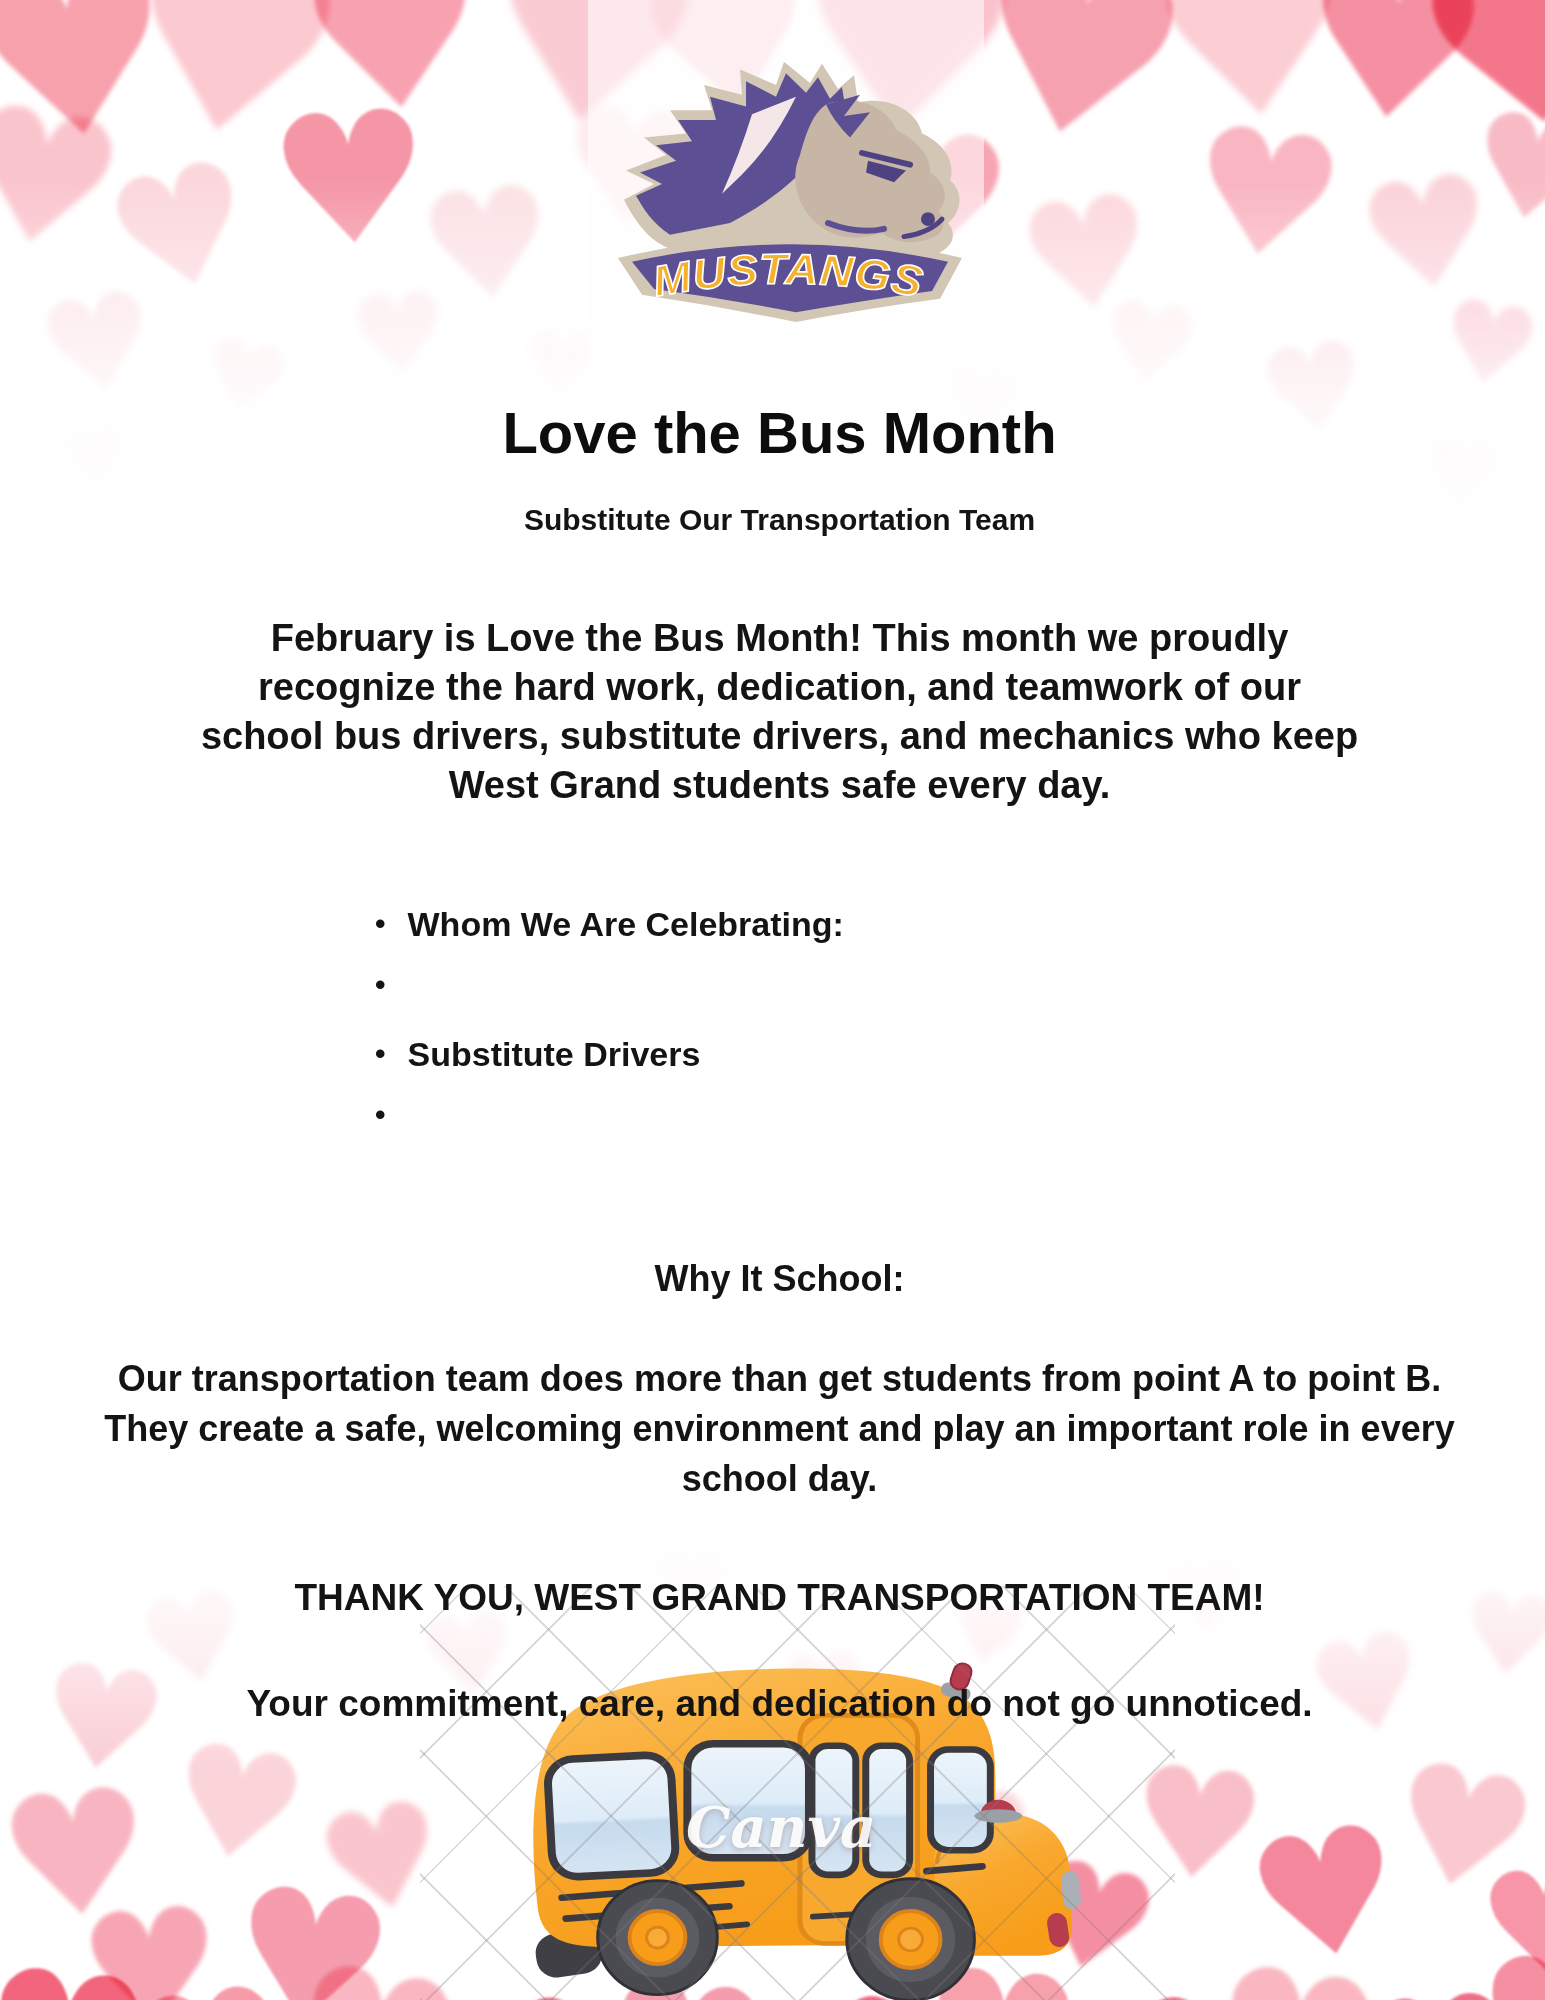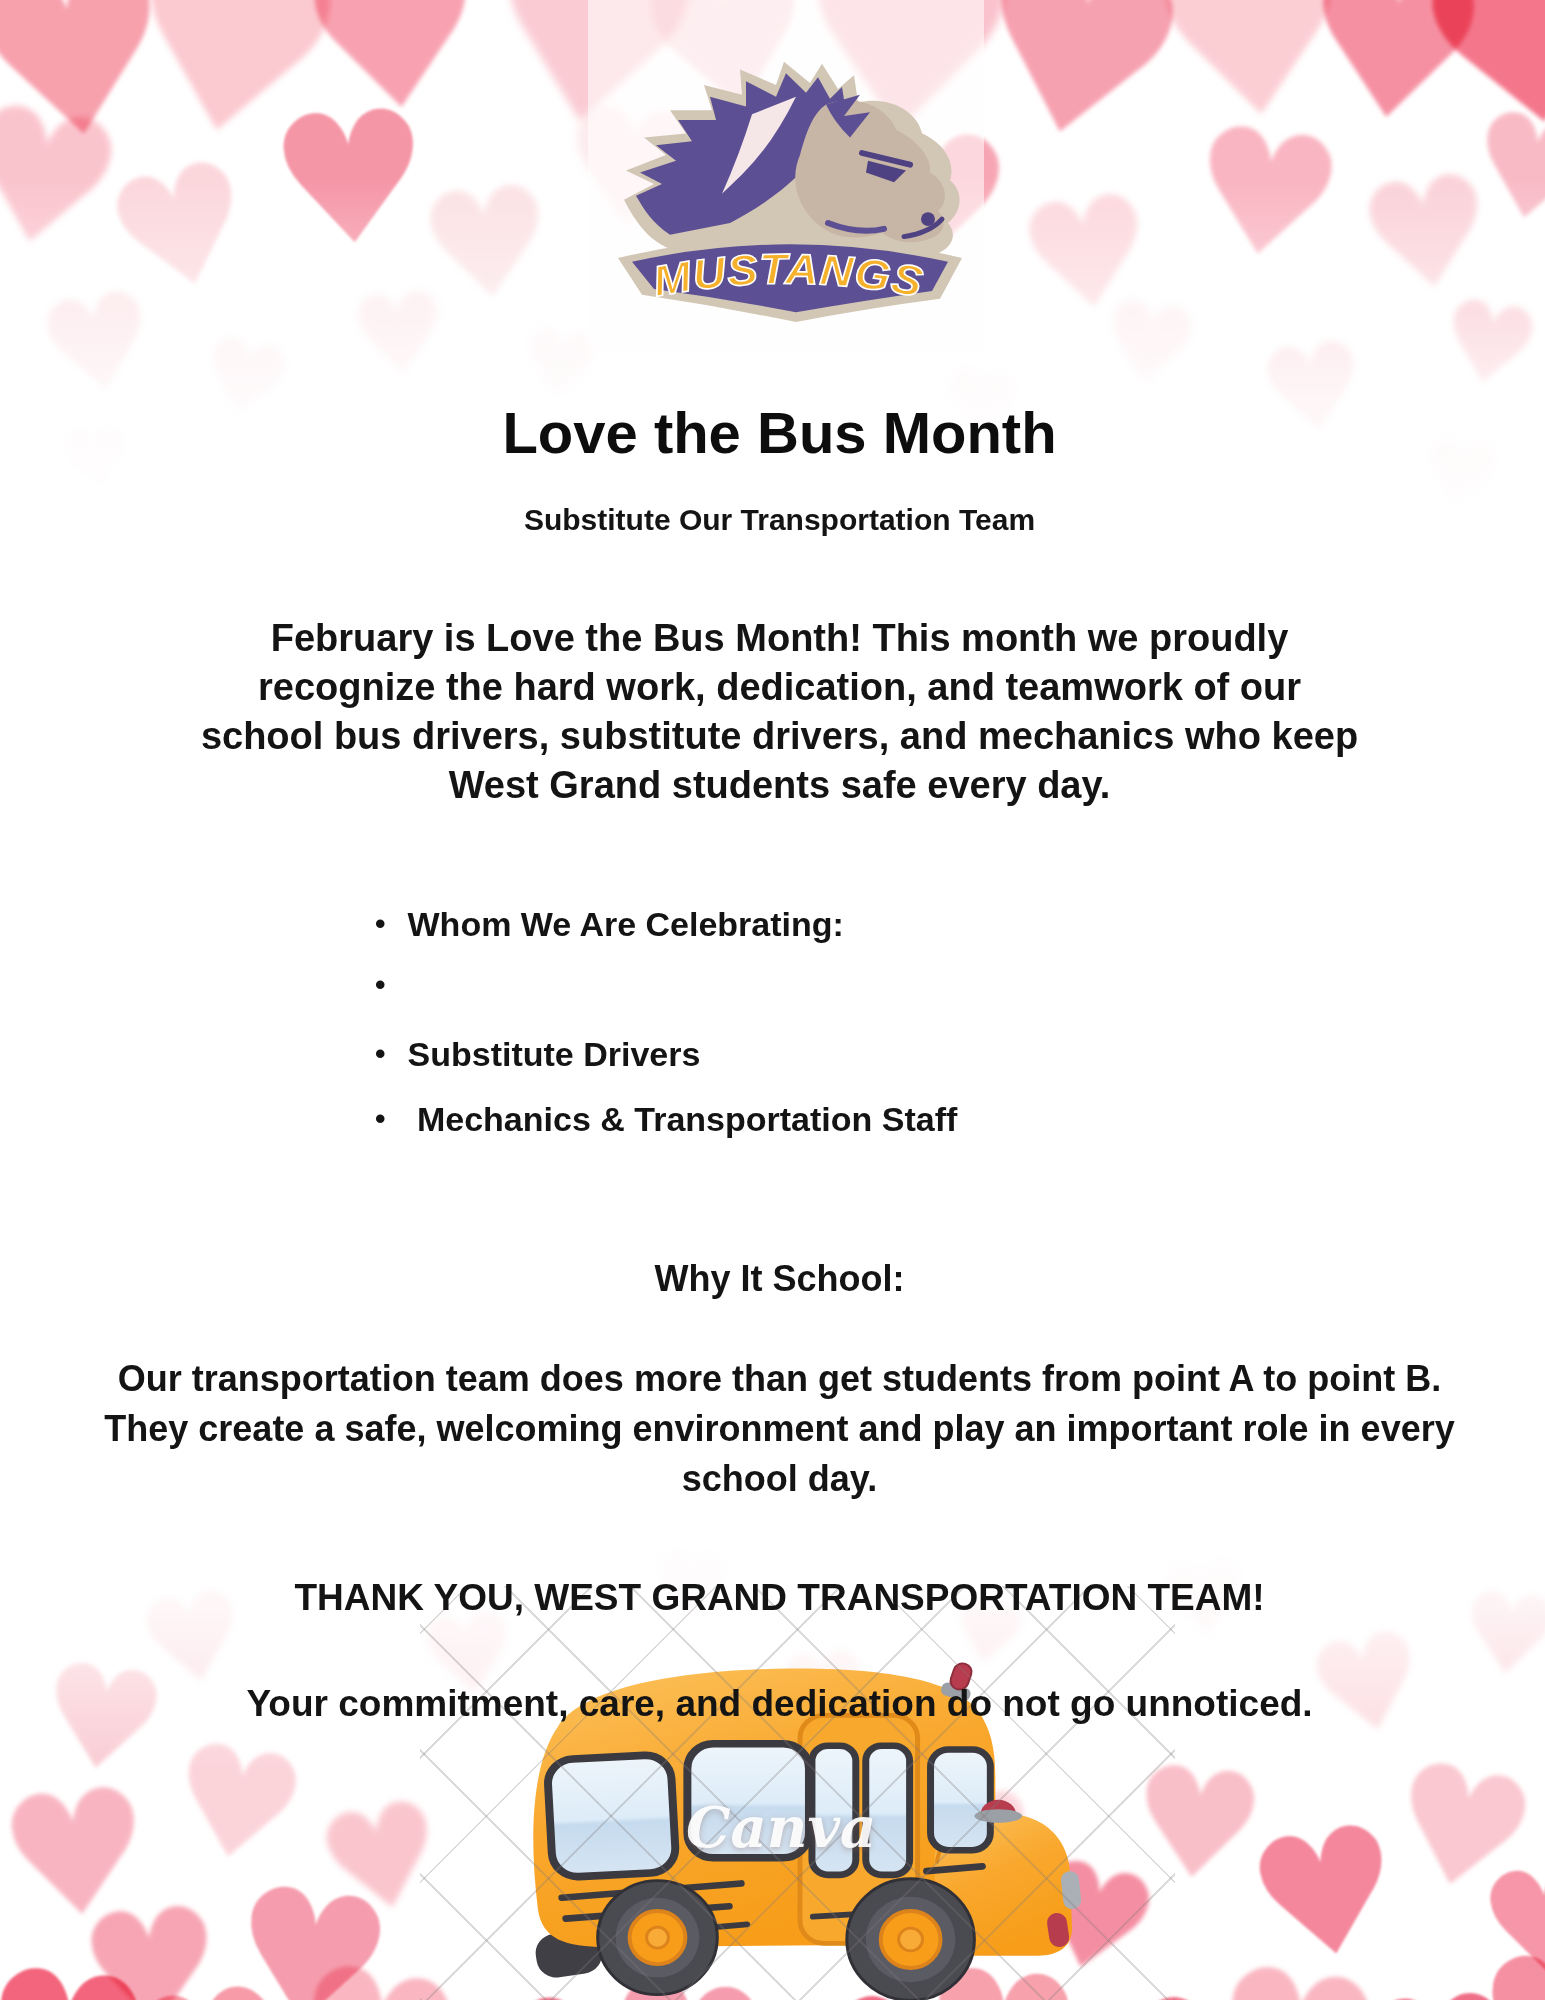--- a/index.html
+++ b/index.html
@@ -165,21 +165,21 @@
 
   <p class="txt intro">February is Love the Bus Month! This month we proudly
 recognize the hard work, dedication, and teamwork of our
 school bus drivers, substitute drivers, and mechanics who keep
 West Grand students safe every day.</p>
 
   <ul class="celebrating">
     <li><span class="dot">•</span><span>Whom We Are Celebrating:</span></li>
     <li><span class="dot">•</span></li>
     <li><span class="dot">•</span><span>Substitute Drivers</span></li>
-    <li><span class="dot">•</span><span> Mechanics &amp; Transportation Staff</span></li>
+    <li><span class="dot">•</span></li>
   </ul>
 
   <div class="txt why">
     <p class="why-heading">Why It School:</p>
     <p class="why-body">Our transportation team does more than get students from point A to point B.
 They create a safe, welcoming environment and play an important role in every
 school day.</p>
   </div>
 
   <div class="txt thanks">

